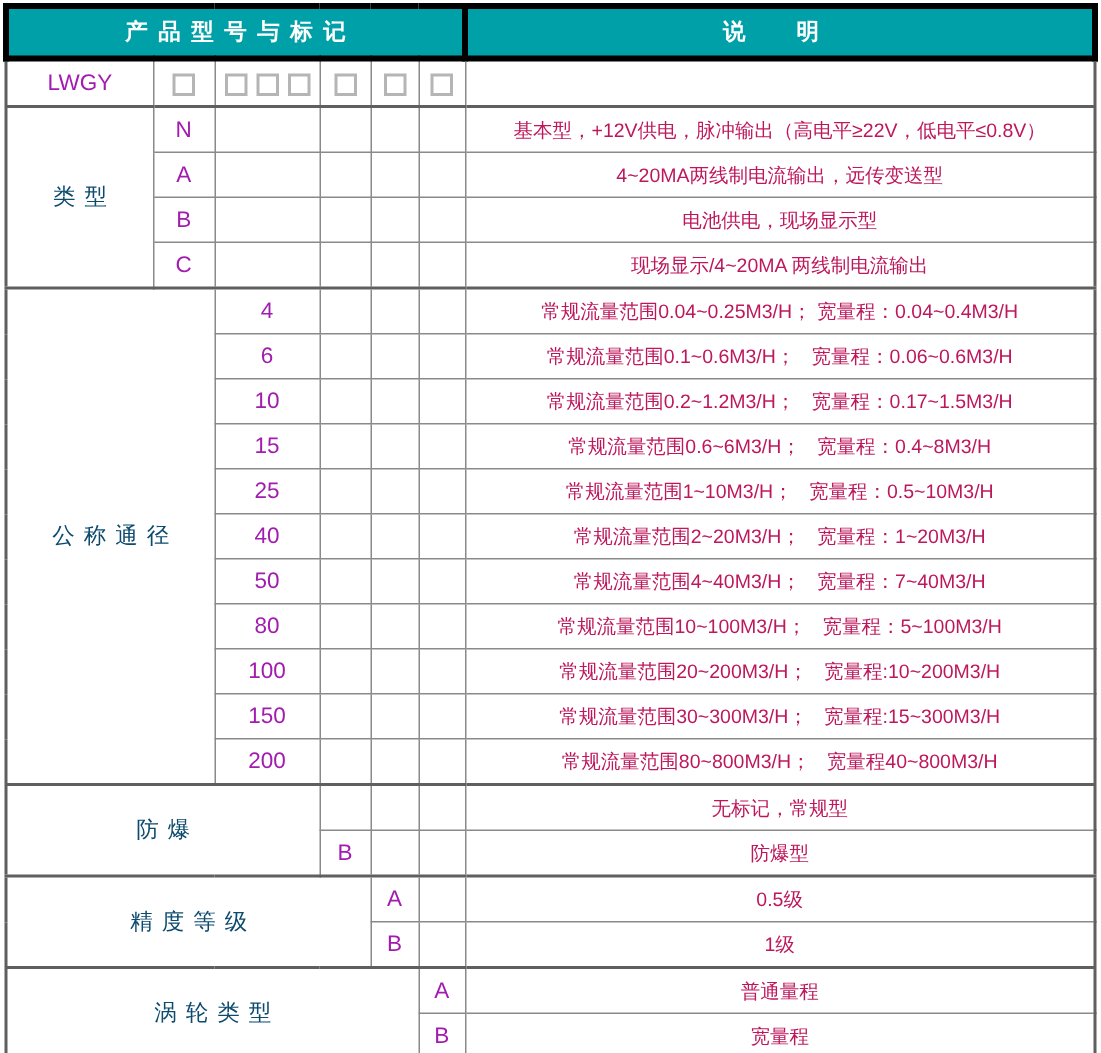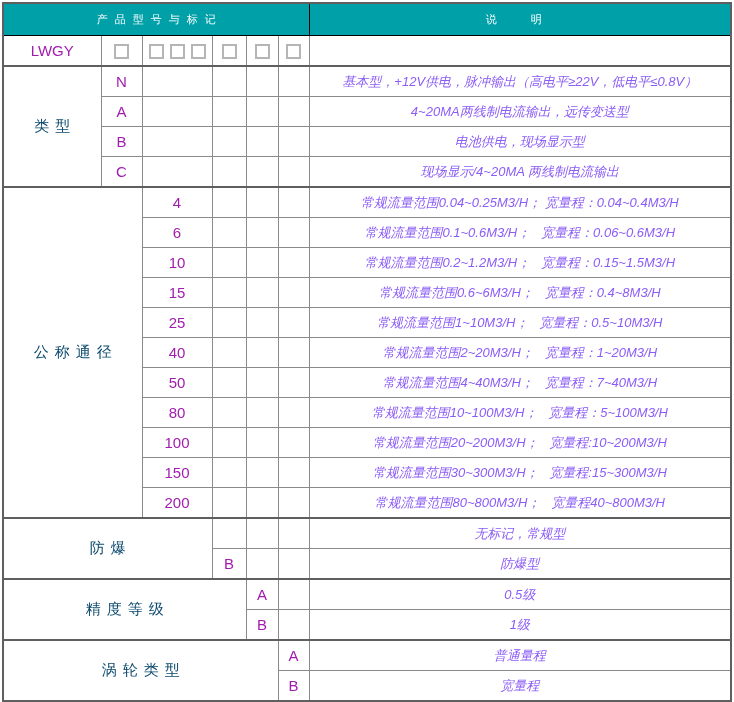--- a/index.html
+++ b/index.html
@@ -21,45 +21,45 @@
     text-align:center;
     vertical-align:middle;
     color:#4a4a4a;
     font-size:14px;
     overflow:hidden;
   }
   tr.hdr td {
     background:#00a0a8;
     color:#ffffff;
     height:31px;
-    font-size:11px;
-    border:1px solid #000000;
+    font-size:15px;
+    border:4px solid #000000;
     letter-spacing:7px;
     padding-left:9px;
+    font-weight:bold;
   }
   tr.hdr td.hdr-desc {
     letter-spacing:34px;
     padding-left:24px;
   }
   tr.sec td { border-top:2px solid #5f5f5f; }
   td.lbl {
     font-size:15px;
     color:#0c4a6e;
     letter-spacing:6px;
     padding-left:8px;
   }
   td.code {
     font-size:15px;
     color:#a21caf;
   }
   td.desc {
     font-size:13px;
-    color:#8b5cf6;
+    color:#be185d;
     white-space:pre;
-    font-style:italic;
   }
   span.box {
     display:inline-block;
     width:11px; height:11px;
     background:#ffffff;
     border:2px solid #b5b5b5;
     margin:0 3px;
     vertical-align:middle;
   }
 </style>
@@ -140,21 +140,21 @@
     <td></td>
         <td></td>
         <td></td>
     <td class="desc">常规流量范围0.1~0.6M3/H；   宽量程：0.06~0.6M3/H</td>
   </tr>
   <tr>
     <td class="code">10</td>
     <td></td>
         <td></td>
         <td></td>
-    <td class="desc">常规流量范围0.2~1.2M3/H；   宽量程：0.15~1.5M3/H</td>
+    <td class="desc">常规流量范围0.2~1.2M3/H；   宽量程：0.17~1.5M3/H</td>
   </tr>
   <tr>
     <td class="code">15</td>
     <td></td>
         <td></td>
         <td></td>
     <td class="desc">常规流量范围0.6~6M3/H；   宽量程：0.4~8M3/H</td>
   </tr>
   <tr>
     <td class="code">25</td>

